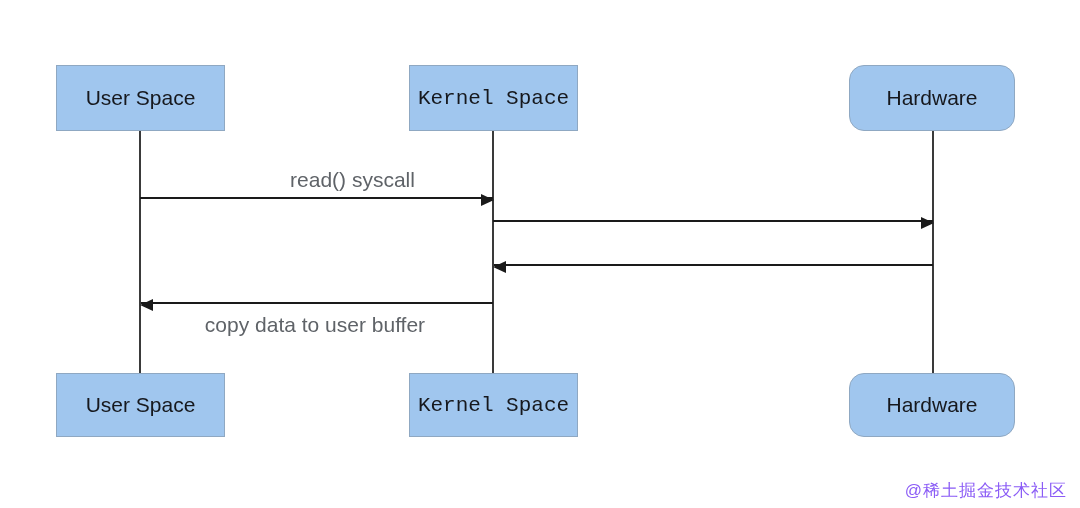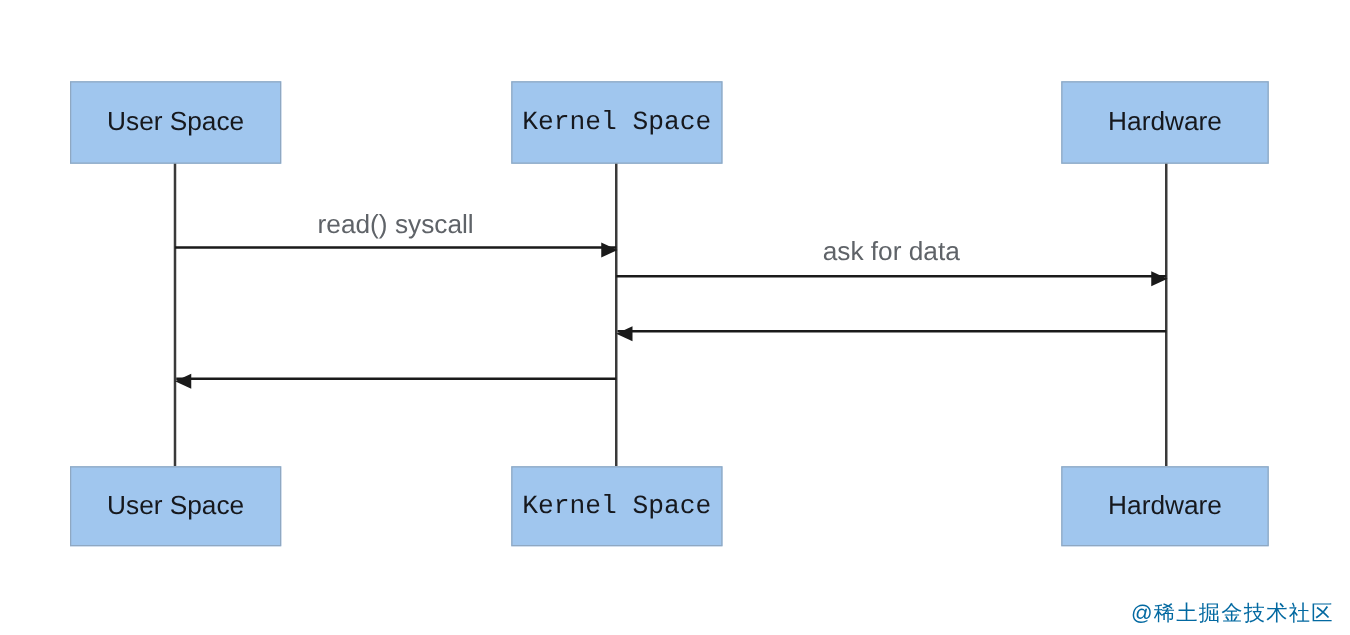--- a/index.html
+++ b/index.html
@@ -24,21 +24,21 @@
     align-items: center;
     justify-content: center;
     font-size: 21px;
     color: #16181d;
     box-sizing: border-box;
   }
   .row-top .actor-box { top: 65px; height: 66px; }
   .row-bottom .actor-box { top: 373px; height: 64px; }
   .pos-user   { left: 56px;  width: 169px; }
   .pos-kernel { left: 409px; width: 169px; font-family: Liberation Mono, monospace; }
-  .pos-hw     { left: 849px; width: 166px; }
+  .pos-hw     { left: 849px; width: 166px; border-radius: 15px; }
 
   
   .lifeline {
     position: absolute;
     top: 131px;
     height: 242px;
     width: 2px;
     background: #3a3a3a;
   }
   .ll-user   { left: 139px; }
@@ -67,32 +67,32 @@
   .arrow-4 { top: 302px; left: 141px; width: 352px; }
 
   
   .msg-label {
     position: absolute;
     text-align: center;
     font-size: 21px;
     color: #5f6368;
     line-height: 24px;
   }
-  .label-1 { top: 168px; left: 140px; width: 353px; }
+  .label-1 { top: 168px; left: 140px; width: 353px; padding-left: 36px; }
   .label-2 { top: 190px; left: 493px; width: 440px; }
   .label-3 { top: 277px; left: 473px; width: 480px; }
   .label-4 { top: 313px; left: 125px; width: 380px; }
 
   
   .watermark {
     position: absolute;
     right: 13px;
     top: 479px;
     font-size: 17px;
-    color: #0369a1;
+    color: #8b5cf6;
     letter-spacing: 1px;
   }
 </style>
 </head>
 <body>
 
 <div class="canvas">
 
   <div class="row-top">
     <div class="actor-box pos-user">
@@ -108,32 +108,32 @@
 
   <div class="lifeline ll-user"></div>
   <div class="lifeline ll-kernel"></div>
   <div class="lifeline ll-hw"></div>
 
   <div class="msg-label label-1">read() syscall</div>
   <div class="msg-line arrow-1">
     <span class="head head-right"></span>
   </div>
 
-  <div class="msg-label label-2">ask for data</div>
   <div class="msg-line arrow-2">
     <span class="head head-right"></span>
   </div>
 
   <div class="msg-line arrow-3">
     <span class="head head-left"></span>
   </div>
 
   <div class="msg-line arrow-4">
     <span class="head head-left"></span>
   </div>
+  <div class="msg-label label-4">copy data to user buffer</div>
 
   <div class="row-bottom">
     <div class="actor-box pos-user">
       <span>User Space</span>
     </div>
     <div class="actor-box pos-kernel">
       <span>Kernel Space</span>
     </div>
     <div class="actor-box pos-hw">
       <span>Hardware</span>

